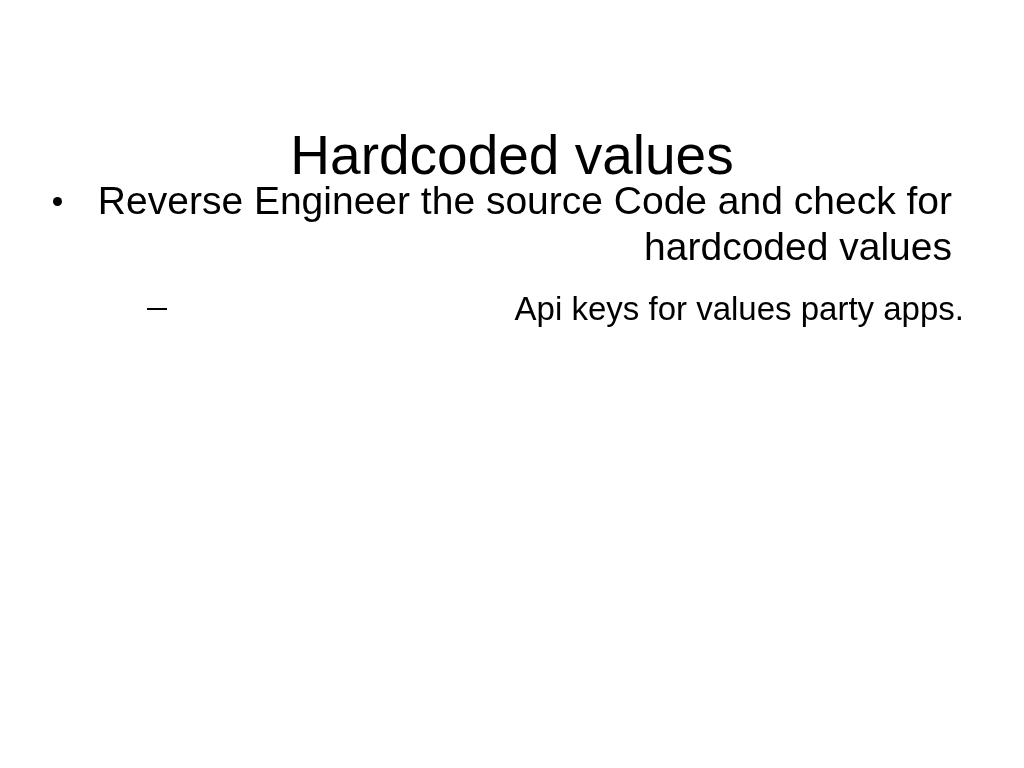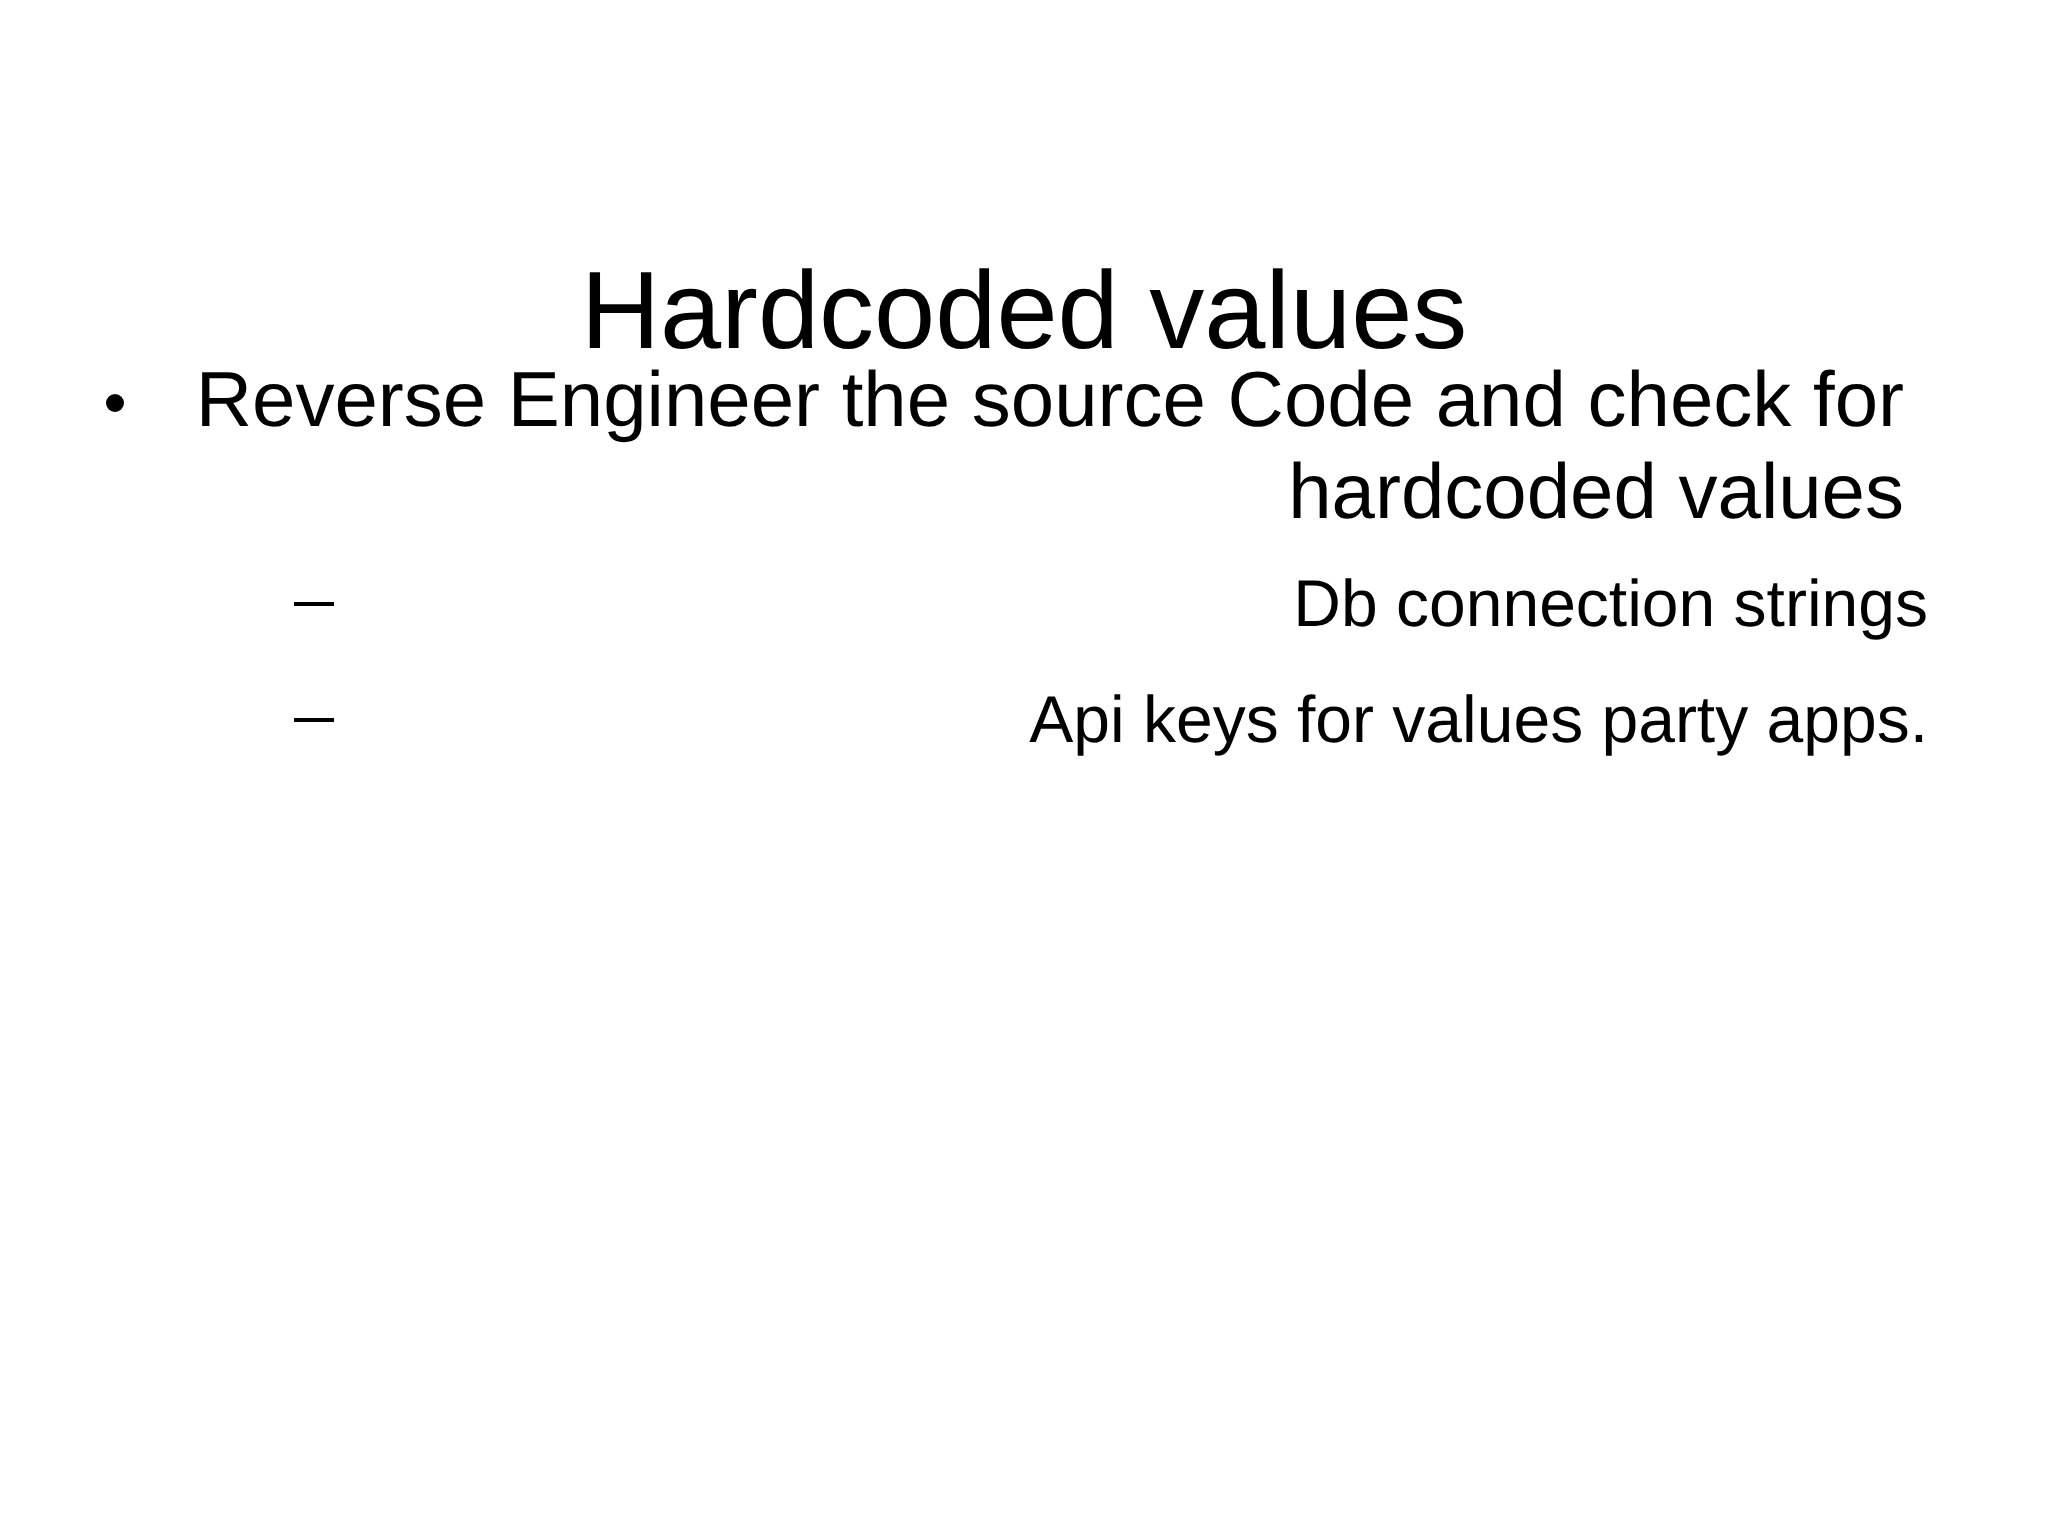--- a/index.html
+++ b/index.html
@@ -116,21 +116,20 @@
     <ul class="outline">
 
       <li class="level1">
         <span class="bullet-dot"></span>
         <span class="item-text">Reverse Engineer the source Code and check for hardcoded values</span>
 
         <ul class="sub-outline">
 
           <li class="level2">
             <span class="bullet-dash"></span>
-            <span class="item-text">Db connection strings</span>
           </li>
 
           <li class="level2">
             <span class="bullet-dash"></span>
             <span class="item-text">Api keys for values party apps.</span>
           </li>
 
         </ul>
       </li>
 

